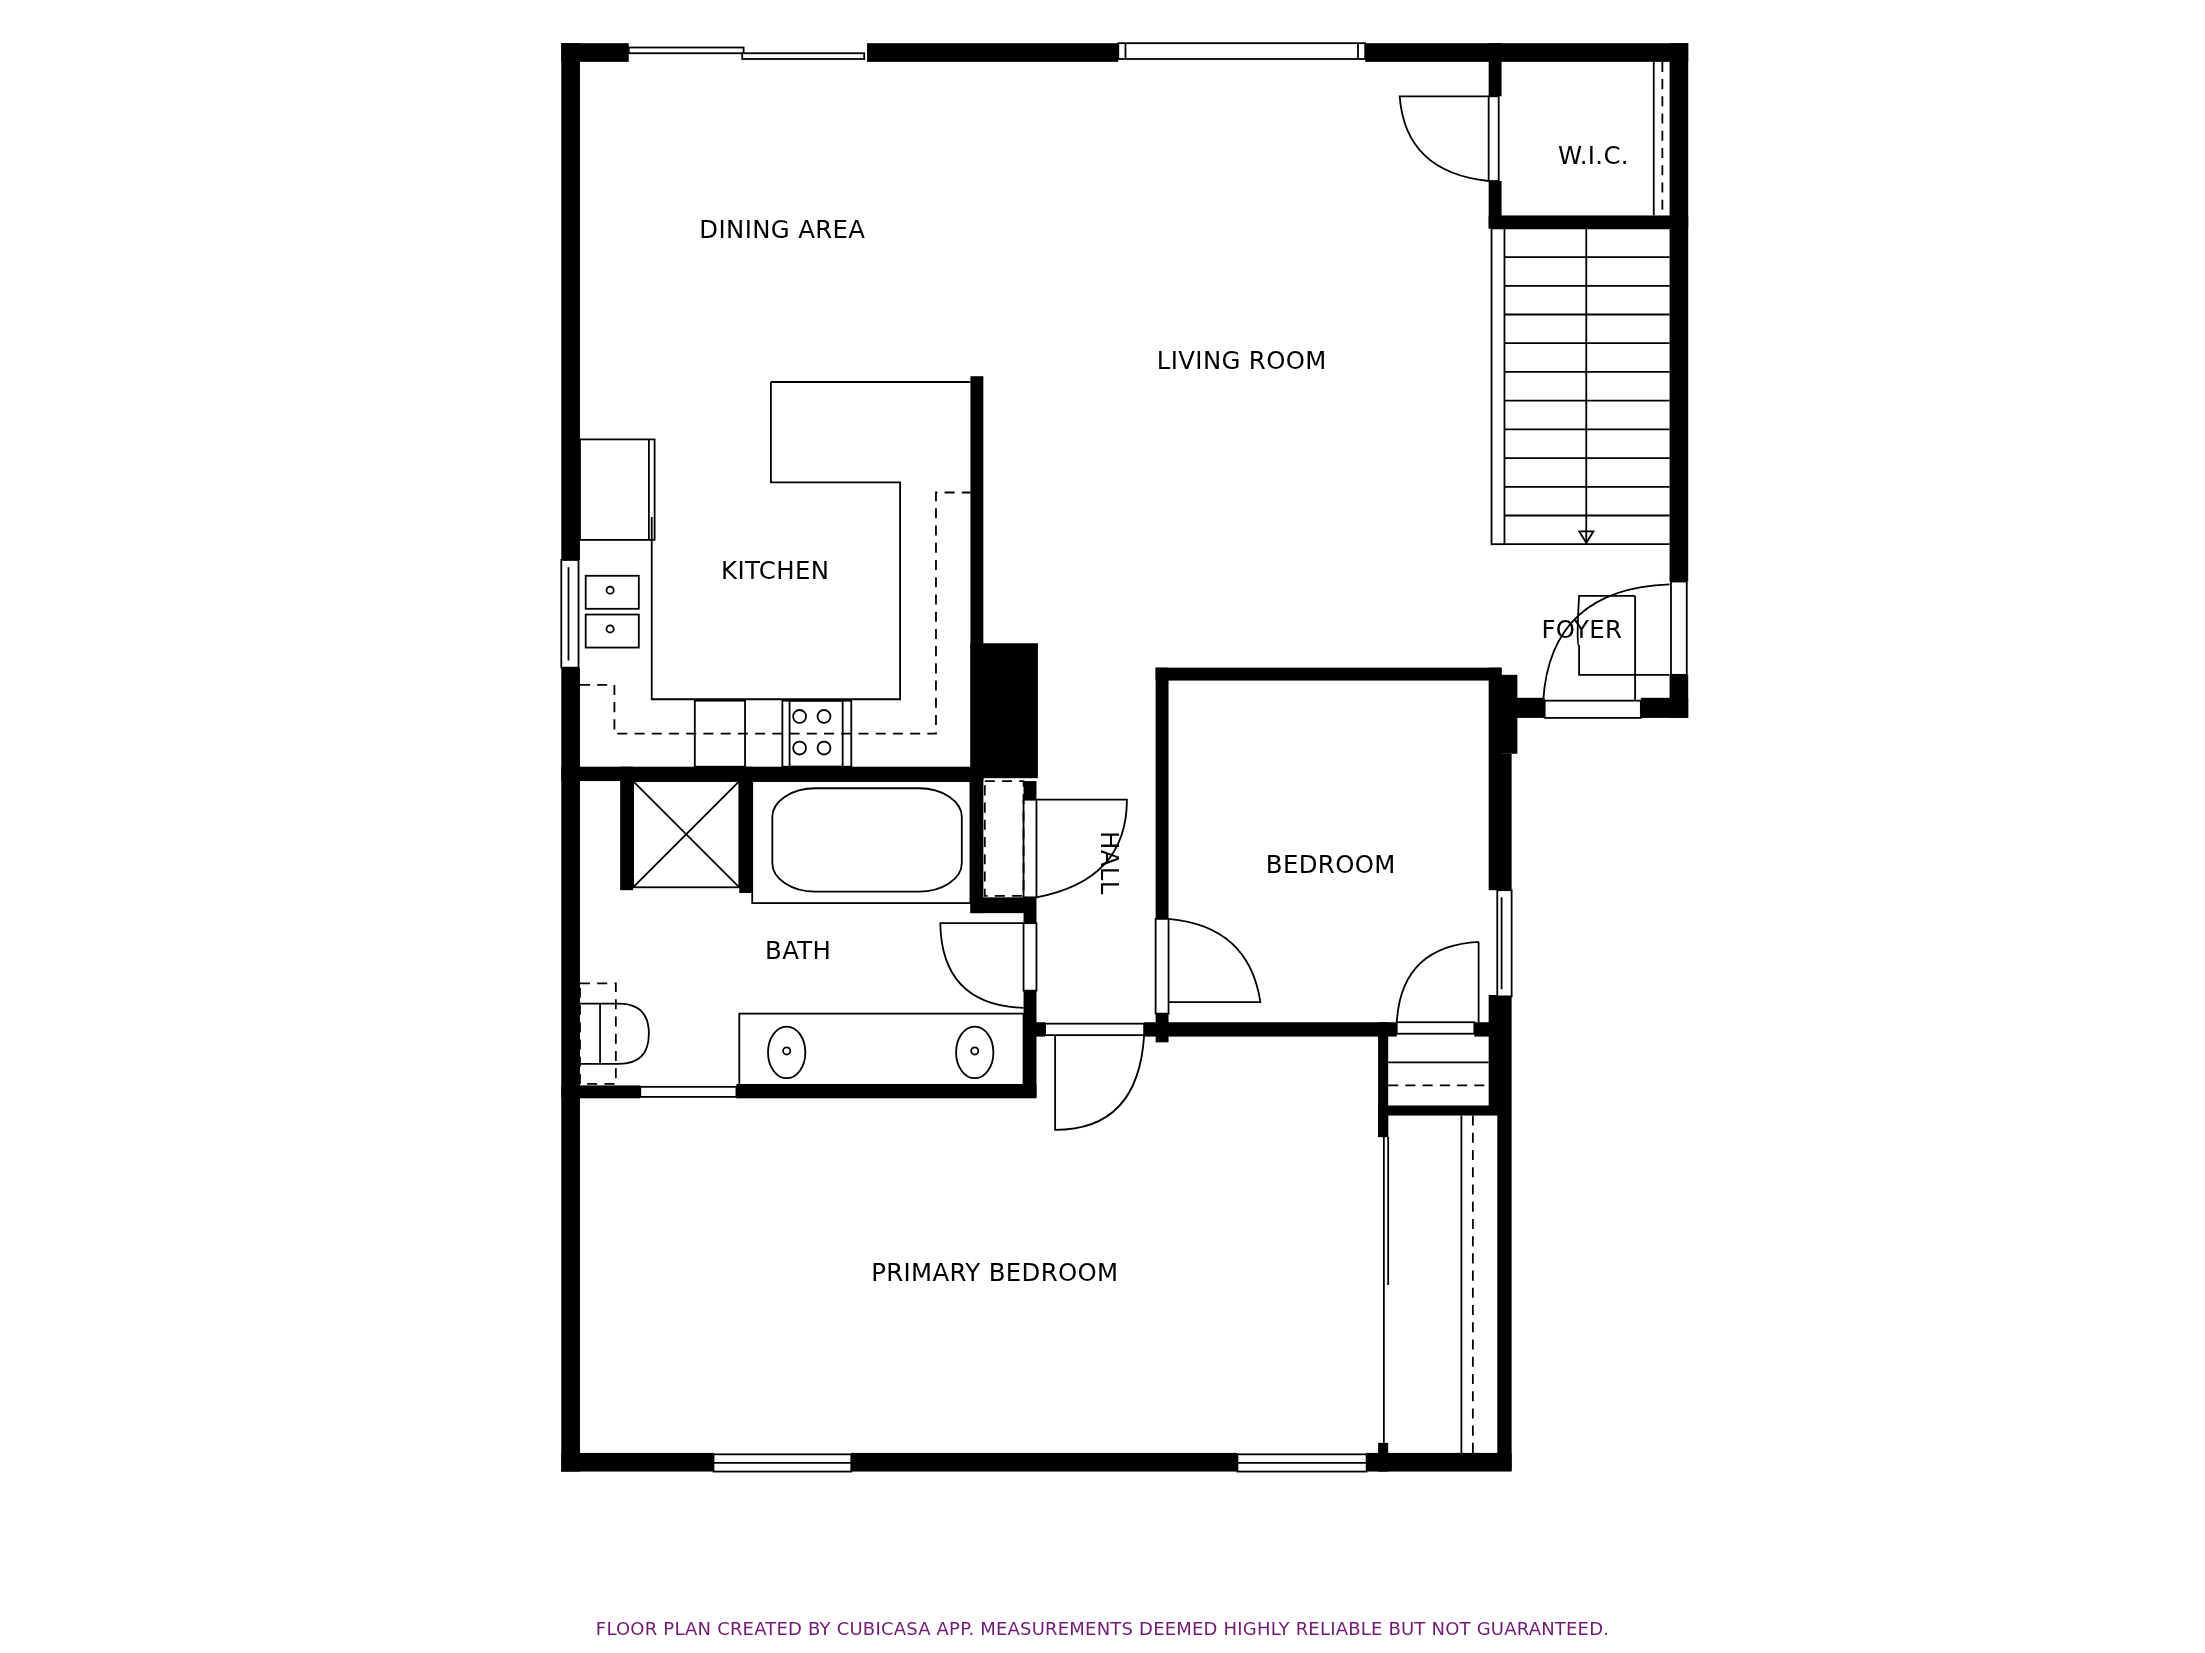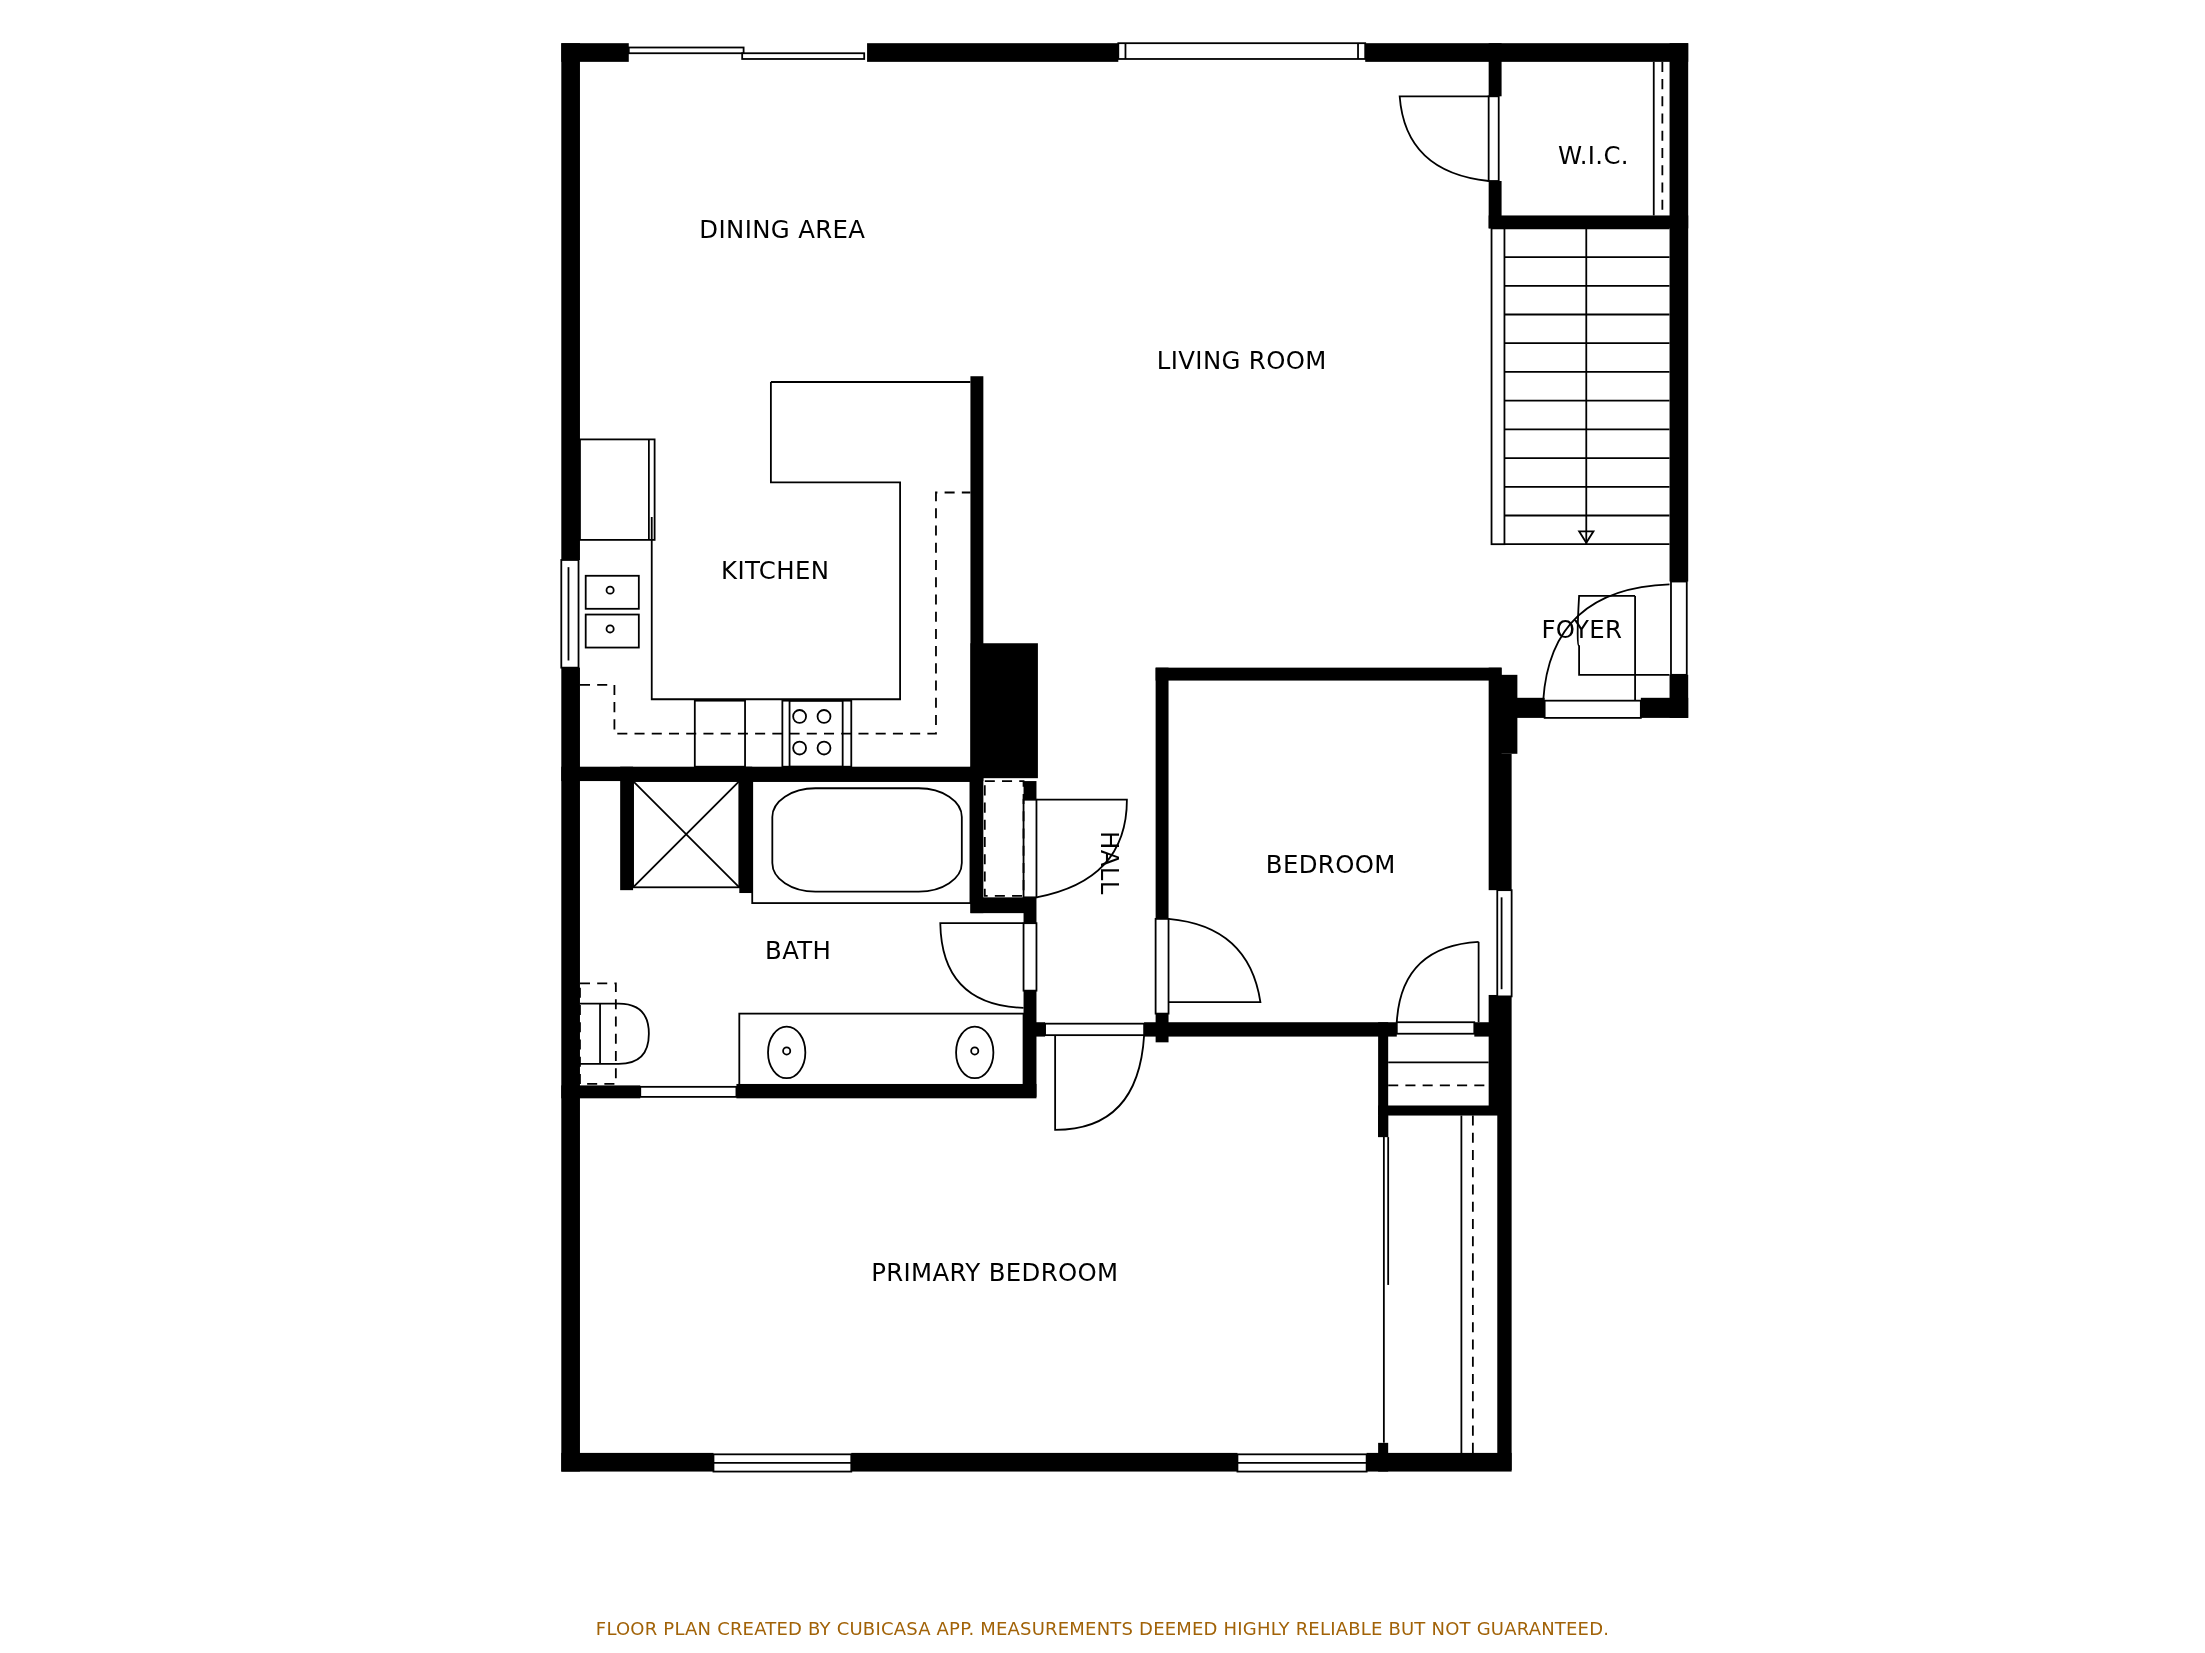--- a/index.html
+++ b/index.html
@@ -1,19 +1,19 @@
 <!DOCTYPE html>
 <html style="font-size:11.5px"><head>
 <meta charset="utf-8">
 <style>
   html, body { margin: 0; padding: 0; background: #ffffff; }
   body { width: 2205px; height: 1654px; position: relative; overflow: hidden; font-family: "DejaVu Sans", sans-serif; }
   #plan { position: absolute; left: 0; top: 0; width: 2205px; height: 1654px; }
   .room-label { font-family: "DejaVu Sans", sans-serif; font-size: 34px; fill: #000; letter-spacing: 0.5px; }
-  .footer { position: absolute; left: 0; width: 2205px; top: 1618px; text-align: center; font-family: "DejaVu Sans", sans-serif; font-size: 18px; color: #a16207; letter-spacing: 0.2px; }
+  .footer { position: absolute; left: 0; width: 2205px; top: 1618px; text-align: center; font-family: "DejaVu Sans", sans-serif; font-size: 18px; color: #701a75; letter-spacing: 0.2px; }
   .wall { fill: #000; }
   .thin { fill: none; stroke: #000; stroke-width: 2.5; }
   .dash { fill: none; stroke: #000; stroke-width: 2.5; stroke-dasharray: 14 10; }
   .win { fill: #fff; stroke: #000; stroke-width: 2.5; }
 </style>
 </head>
 <body>
 
 <svg id="plan" viewBox="0 0 3072 2304" xmlns="http://www.w3.org/2000/svg">
 

